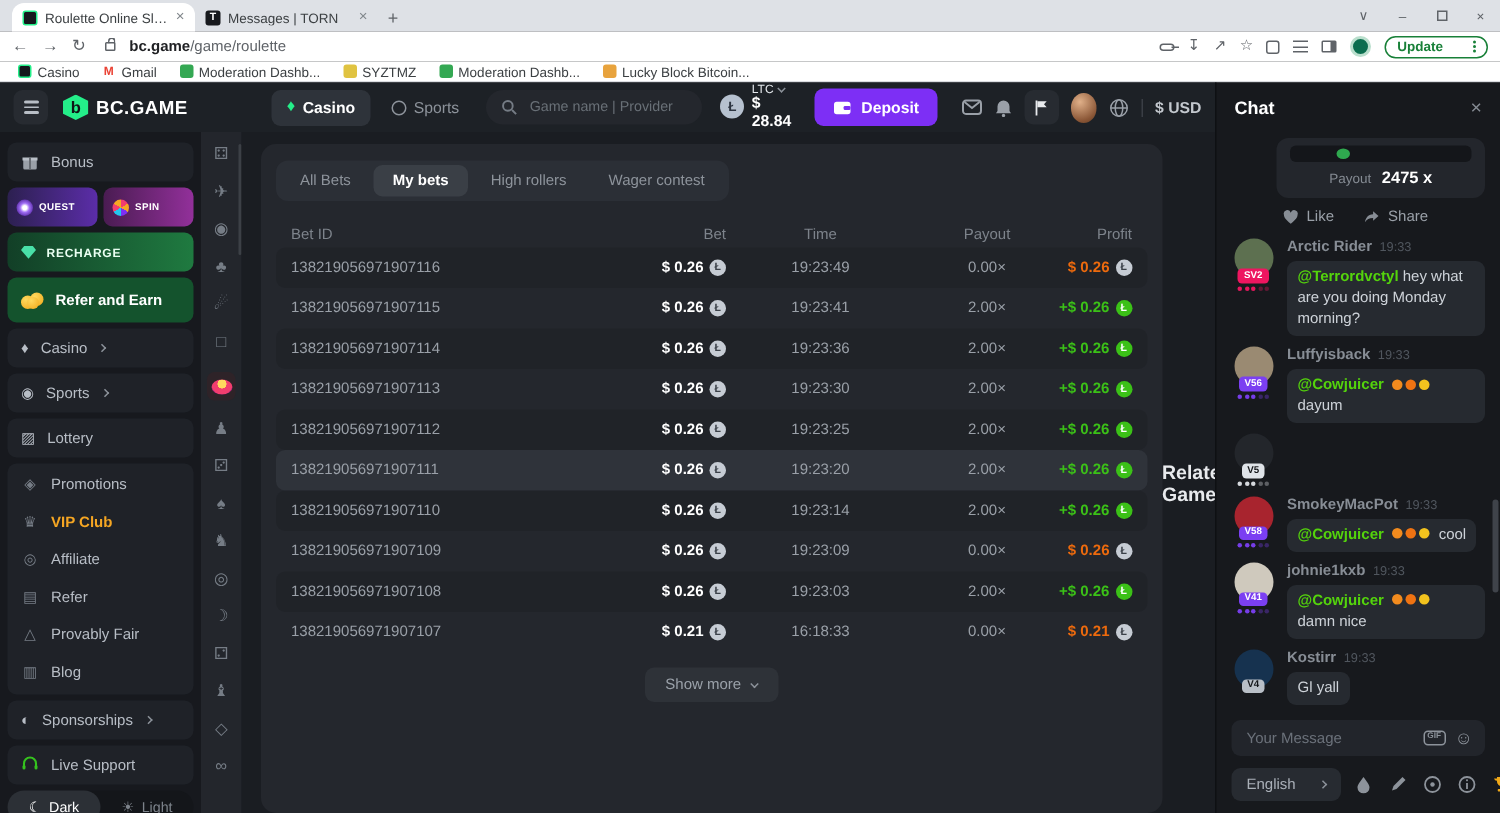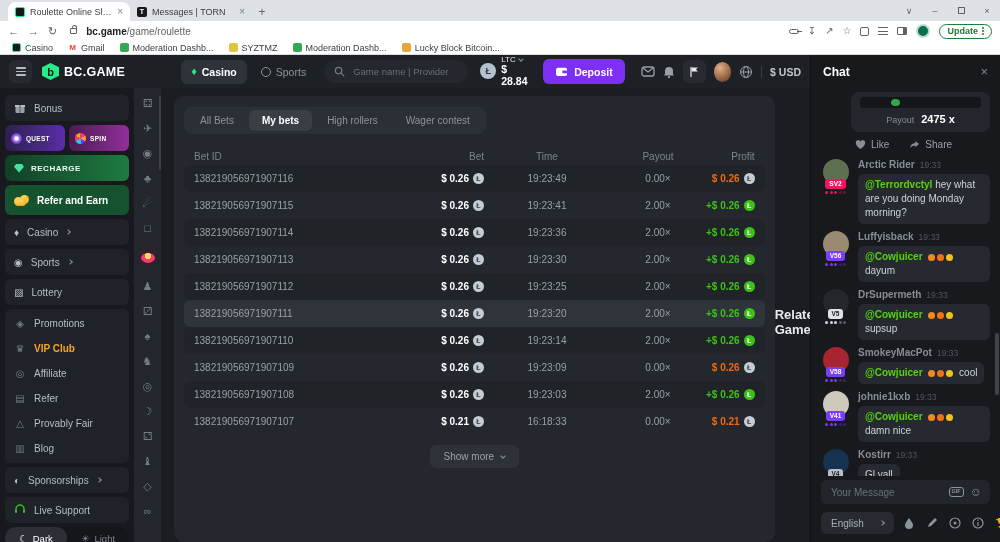--- a/index.html
+++ b/index.html
@@ -33,21 +33,21 @@
   .chrome-actions{margin-left:auto;display:flex;align-items:center;gap:9px;}
   .ca{color:#5f6368;font-size:10px;line-height:1;}
   .keyic{width:10px;height:5px;border:1px solid #5f6368;border-radius:3px;position:relative;}
   .keyic::after{content:'';position:absolute;right:-4px;top:1px;width:5px;height:1px;background:#5f6368;}
   .puzzle{width:9px;height:9px;border:1px solid #5f6368;border-radius:2px;}
   .listic{width:10px;height:8px;border-top:1.5px solid #5f6368;border-bottom:1.5px solid #5f6368;position:relative;}
   .listic::after{content:'';position:absolute;top:2.5px;left:0;width:10px;height:1.5px;background:#5f6368;}
   .panelic{width:10px;height:8px;border:1px solid #5f6368;border-radius:1px;position:relative;}
   .panelic::after{content:'';position:absolute;right:0;top:0;width:3px;height:6px;background:#5f6368;}
   .chravatar{width:14px;height:14px;border-radius:50%;background:#0b6e4f;border:2px solid #badfcd;}
-  .updatepill{display:flex;align-items:center;gap:4px;border:1px solid #188038;border-radius:8px;height:15px;
+  .updatepill{display:flex;align-items:center;gap:20px;border:1px solid #188038;border-radius:8px;height:15px;
               padding:0 7px;color:#188038;font-size:9px;font-weight:bold;}
   .vdots{display:flex;flex-direction:column;gap:1px;}
   .vdots i{width:2px;height:2px;border-radius:50%;background:#188038;}
   .bookmarks{height:14px;background:#ffffff;display:flex;align-items:center;gap:15px;padding:0 12px;
              border-bottom:1px solid #dadce0;}
   .bm{display:flex;align-items:center;gap:4px;font-size:9px;color:#3c4043;}
   .bmic{width:9px;height:9px;border-radius:2px;display:flex;align-items:center;justify-content:center;
         font-size:8px;font-weight:bold;}
 
   
@@ -732,25 +732,20 @@
               <span class="avatar" style="background: rgb(35, 38, 43);"></span>
               <span class="badge" style="background: rgb(223, 227, 232); color: rgb(21, 23, 26);">V5</span>
               <span class="dots">
                 <i style="background: rgb(223, 227, 232); opacity: 0.95;"></i>
                 <i style="background: rgb(223, 227, 232); opacity: 0.95;"></i>
                 <i style="background: rgb(223, 227, 232); opacity: 0.95;"></i>
                 <i style="background: rgb(223, 227, 232); opacity: 0.35;"></i>
                 <i style="background: rgb(223, 227, 232); opacity: 0.35;"></i>
               </span>
             </div>
-            <div class="msg-content"><div class="msg-head"><span>DrSupermeth</span><span class="msg-time">19:33</span></div><div class="bubble"><span class="mention">@Cowjuicer</span> <span class="emotes">
-                  <i style="background: rgb(242, 139, 30);"></i>
-                  <i style="background: rgb(239, 115, 18);"></i>
-                  <i style="background: rgb(242, 195, 30);"></i>
-                </span> <span>supsup</span></div></div>
           </div>
           <div class="msg">
             <div class="avwrap">
               <span class="avatar" style="background: rgb(168, 36, 46);"></span>
               <span class="badge" style="background: rgb(123, 63, 242);">V58</span>
               <span class="dots">
                 <i style="background: rgb(123, 63, 242); opacity: 0.95;"></i>
                 <i style="background: rgb(123, 63, 242); opacity: 0.95;"></i>
                 <i style="background: rgb(123, 63, 242); opacity: 0.95;"></i>
                 <i style="background: rgb(123, 63, 242); opacity: 0.35;"></i>

